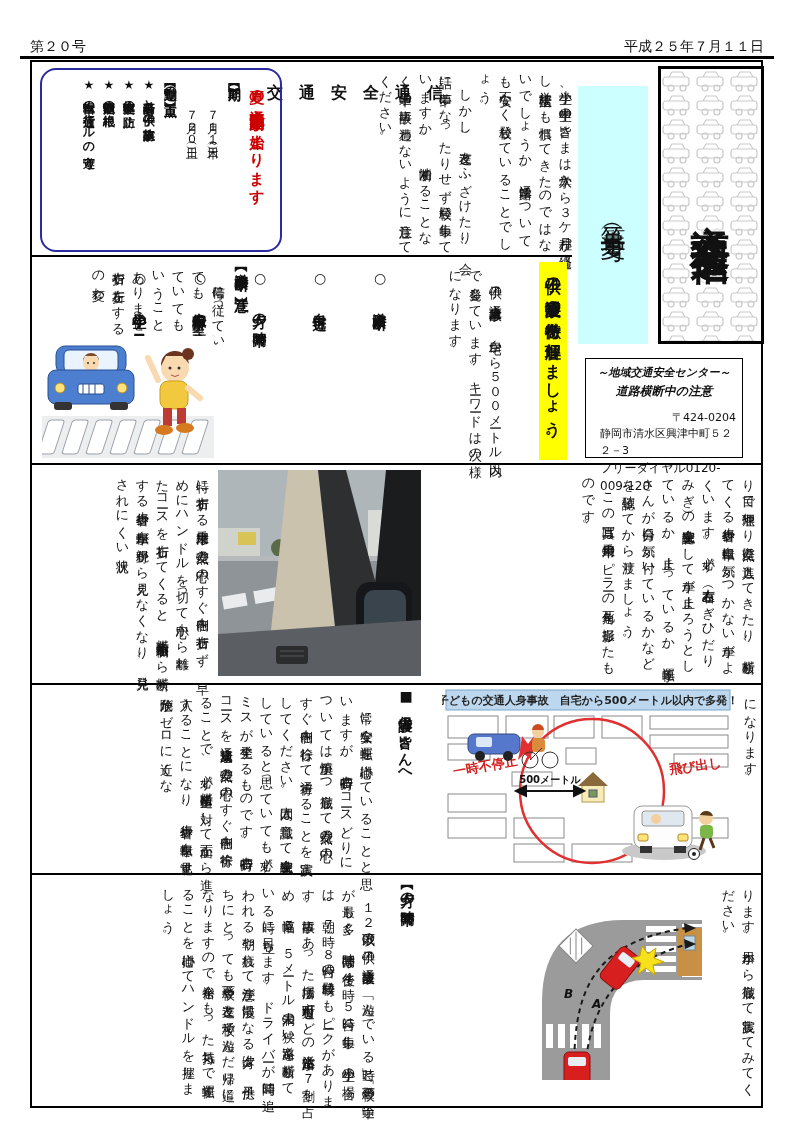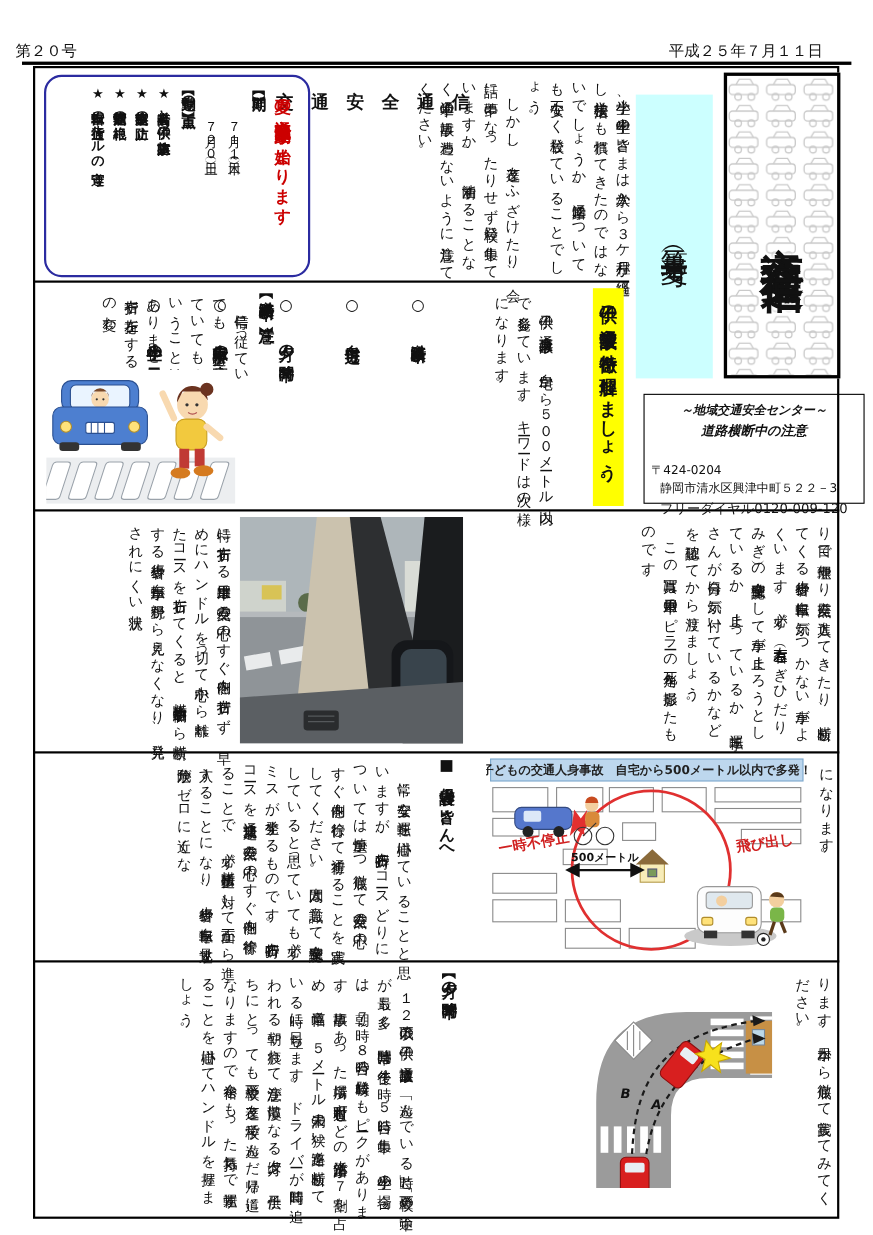--- a/index.html
+++ b/index.html
@@ -4,35 +4,35 @@
 <style>
   html,body{margin:0;padding:0;background:#fff;}
   #page{position:relative;width:794px;height:1123px;background:#fff;overflow:hidden;
         font-family:"DejaVu Sans","Liberation Sans",sans-serif;color:#111;}
   .abs{position:absolute;}
   
   .vt{position:absolute;writing-mode:vertical-rl;text-orientation:mixed;
       font-size:13px;line-height:20px;letter-spacing:1px;white-space:pre-line;}
   .bold{font-weight:bold;}
   
-  .hdr{position:absolute;top:38px;left:14px;width:734px;display:flex;justify-content:space-between;font-size:14px;}
+  .hdr{position:absolute;top:38px;left:30px;width:734px;display:flex;justify-content:space-between;font-size:14px;}
   .hdr-title{font-size:16px;font-weight:bold;margin-top:45px;}
   .hdr-rule{position:absolute;top:56px;left:20px;width:754px;height:3px;background:#000;}
   .outer{position:absolute;left:30px;top:60px;width:733px;height:1048px;border:2px solid #000;box-sizing:border-box;pointer-events:none;}
   .divider{position:absolute;height:2px;background:#000;}
   
   .masthead{position:absolute;left:658px;top:66px;width:106px;height:278px;border:3px solid #000;box-sizing:border-box;background:#fff;}
   .masthead svg{position:absolute;inset:0;}
   .masthead .ttl{position:absolute;inset:0;writing-mode:vertical-rl;font-size:40px;font-weight:bold;
       letter-spacing:4px;display:flex;align-items:center;justify-content:center;
       text-shadow:0 0 3px #fff,0 0 3px #fff,0 0 5px #fff;}
   .issuebox{position:absolute;left:578px;top:86px;width:70px;height:258px;background:#ccffff;
       writing-mode:vertical-rl;font-size:25px;letter-spacing:2px;display:flex;align-items:center;justify-content:center;}
   
-  .pub{position:absolute;left:585px;top:358px;width:201px;height:100px;border:1px solid #000;box-sizing:border-box;
+  .pub{position:absolute;left:585px;top:358px;width:158px;height:100px;border:1px solid #000;box-sizing:border-box;
        padding:6px 6px;font-size:11px;line-height:1.5;}
   .pub .c{text-align:center;font-style:italic;font-weight:bold;}
   
   .campaign{position:absolute;left:40px;top:68px;width:242px;height:184px;border:2px solid #2b2ba0;border-radius:16px;
       box-sizing:border-box;padding:8px 10px;writing-mode:vertical-rl;}
   .campaign>div{margin:0 2px;}
   .camp-title{color:#cc0000;font-weight:bold;font-size:15px;line-height:22px;letter-spacing:1px;}
   .camp-label{font-size:13px;font-weight:bold;line-height:20px;}
   .camp-date{font-size:12px;line-height:19px;padding-top:24px;}
   .camp-item{font-size:12px;font-weight:bold;line-height:18px;letter-spacing:0;}
@@ -74,21 +74,21 @@
       <rect width="100" height="272" fill="url(#carp)"></rect>
     </svg>
     <div class="ttl">交通安全通信</div>
   </div>
 
   <div class="issuebox">第二十号（夏号）</div>
 
   <div class="pub">
     <div class="c">～地域交通安全センター～</div>
     <div class="c" style="font-size:12px;">道路横断中の注意</div>
-    <div style="margin-top:20px;">〒424-0204</div>
+    <div style="margin-top:10px;text-align:right;">〒424-0204</div>
     <div style="padding-left:8px;">静岡市清水区興津中町５２２－3</div>
     <div style="padding-left:8px;font-size:12px;">フリーダイヤル0120-009-120</div>
   </div>
 
   <div class="vt" style="right:219px;top:66px;height:188px;">　小学生、中学生の皆さまは入学から３ケ月程が経過し学校生活にも慣れてきたのではないでしょうか。通学路についても不安なく登校していることでしょう。
 　しかし、友達とふざけたり、会話に夢中になったりせず登校に集中していますか。　油断することなく通学中の事故に遭わないように注意してください。</div>
 
   <div class="campaign">
     <div class="camp-title">夏の交通安全県民運動が始まります</div>
     <div class="camp-label">【期間】</div>

